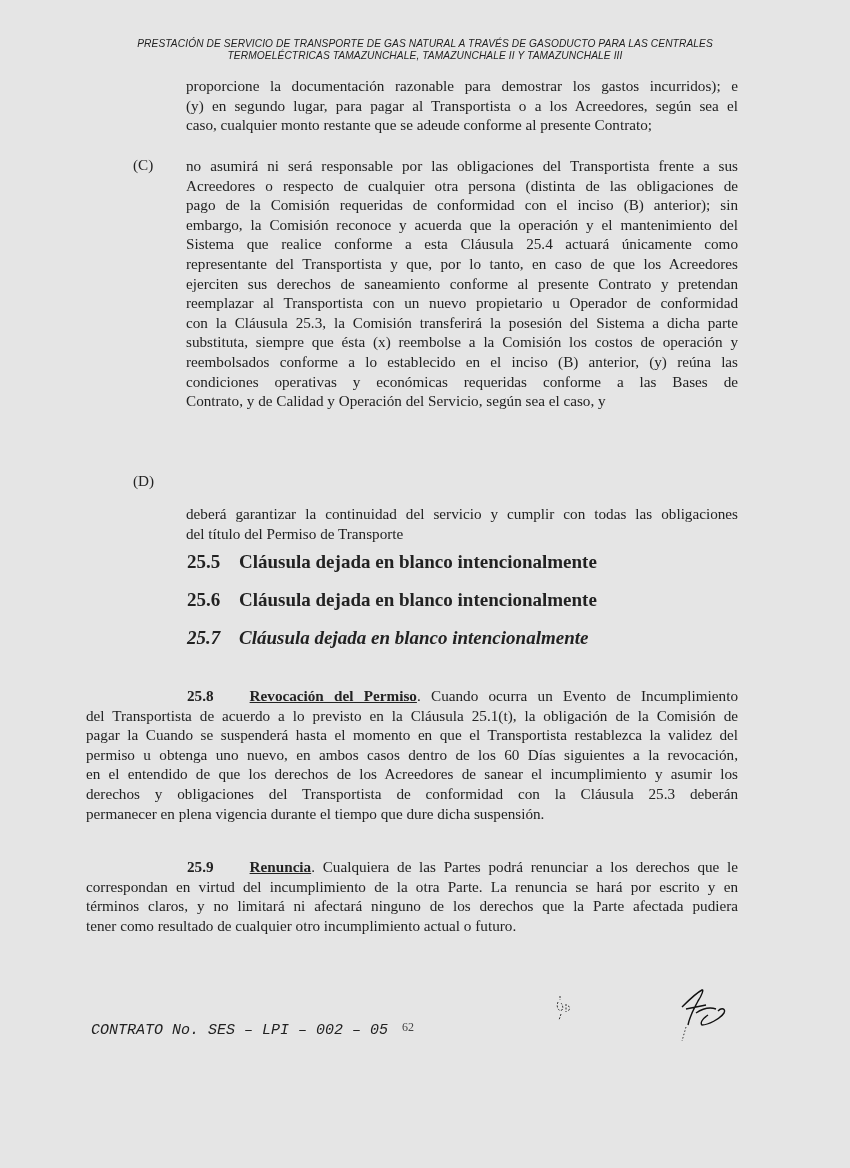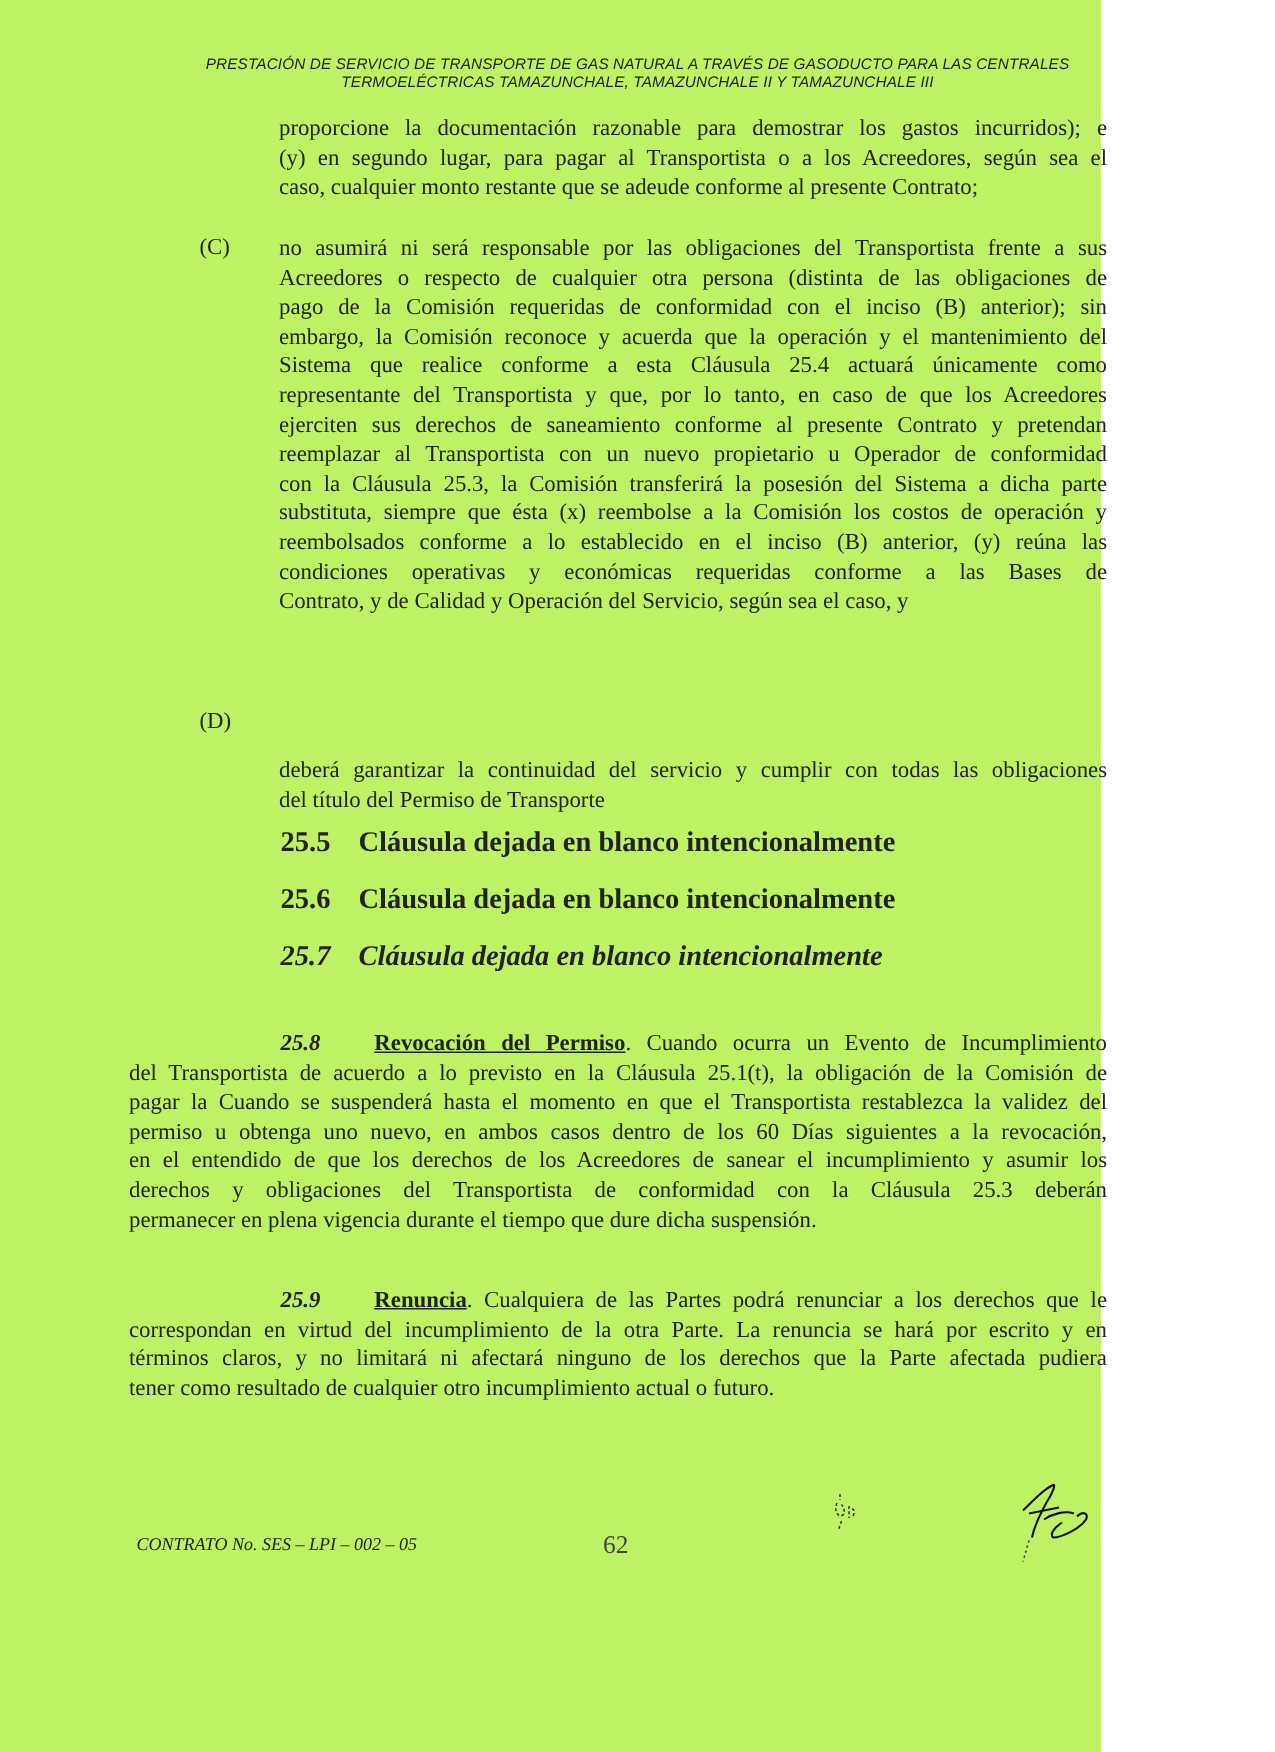--- a/index.html
+++ b/index.html
@@ -1,37 +1,37 @@
 <!DOCTYPE html>
 <html><head>
 <meta charset="utf-8">
 <style>
   html, body { margin: 0; padding: 0; background: #ffffff; }
   body { width: 850px; height: 1168px; position: relative; overflow: hidden; color: #111; }
-  .page { position: absolute; left: 0; top: 0; width: 734px; height: 1168px; background: #bef264; }
+  .page { position: absolute; left: 0; top: 0; width: 850px; height: 1168px; background: #e5e5e5; }
   .header {
     position: absolute; left: 80px; top: 38px; width: 690px;
     font-family: "Liberation Sans", sans-serif; font-style: italic;
     font-size: 10.2px; line-height: 11.5px; text-align: center; color: #222;
     letter-spacing: 0.1px;
   }
   .serif { font-family: "Liberation Serif", serif; font-size: 15.2px; color: #222; }
   .block { position: absolute; text-align: justify; line-height: 19.6px; }
   .block .line { display: block; text-align: justify; text-align-last: justify; white-space: nowrap; }
   .block .line.last { text-align-last: left; }
   .label { position: absolute; }
   .blank-clause { position: absolute; font-family: "Liberation Serif", serif; font-weight: bold; font-size: 19px; color: #222; }
   .blank-clause .num { display: inline-block; width: 52px; }
-  .sec-head { font-weight: bold; font-style: italic; }
+  .sec-head { font-weight: bold; }
   .sec-title { font-weight: bold; text-decoration: underline; margin-left: 14px; }
   .footer-left {
     position: absolute; left: 91px; top: 1022px;
-    font-family: Liberation Serif, serif; font-style: italic; font-size: 12px; color: #222; text-align: center;
+    font-family: Liberation Mono, monospace; font-style: italic; font-size: 15px; color: #222; text-align: center;
   }
-  .page-num { position: absolute; left: 402px; top: 1020px; font-family: "Liberation Serif", serif; font-size: 17px; color: #444; }
+  .page-num { position: absolute; left: 402px; top: 1020px; font-family: "Liberation Serif", serif; font-size: 12px; color: #444; }
   .sig { position: absolute; }
 </style>
 </head>
 <body>
 
 <div class="page">
 
   <div class="header">
     <div>PRESTACIÓN DE SERVICIO DE TRANSPORTE DE GAS NATURAL A TRAVÉS DE GASODUCTO PARA LAS CENTRALES</div>
     <div>TERMOELÉCTRICAS TAMAZUNCHALE, TAMAZUNCHALE II Y TAMAZUNCHALE III</div>

